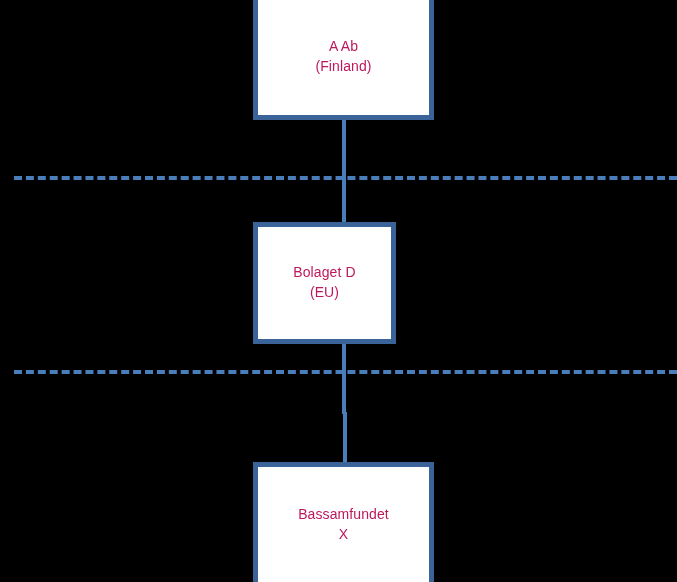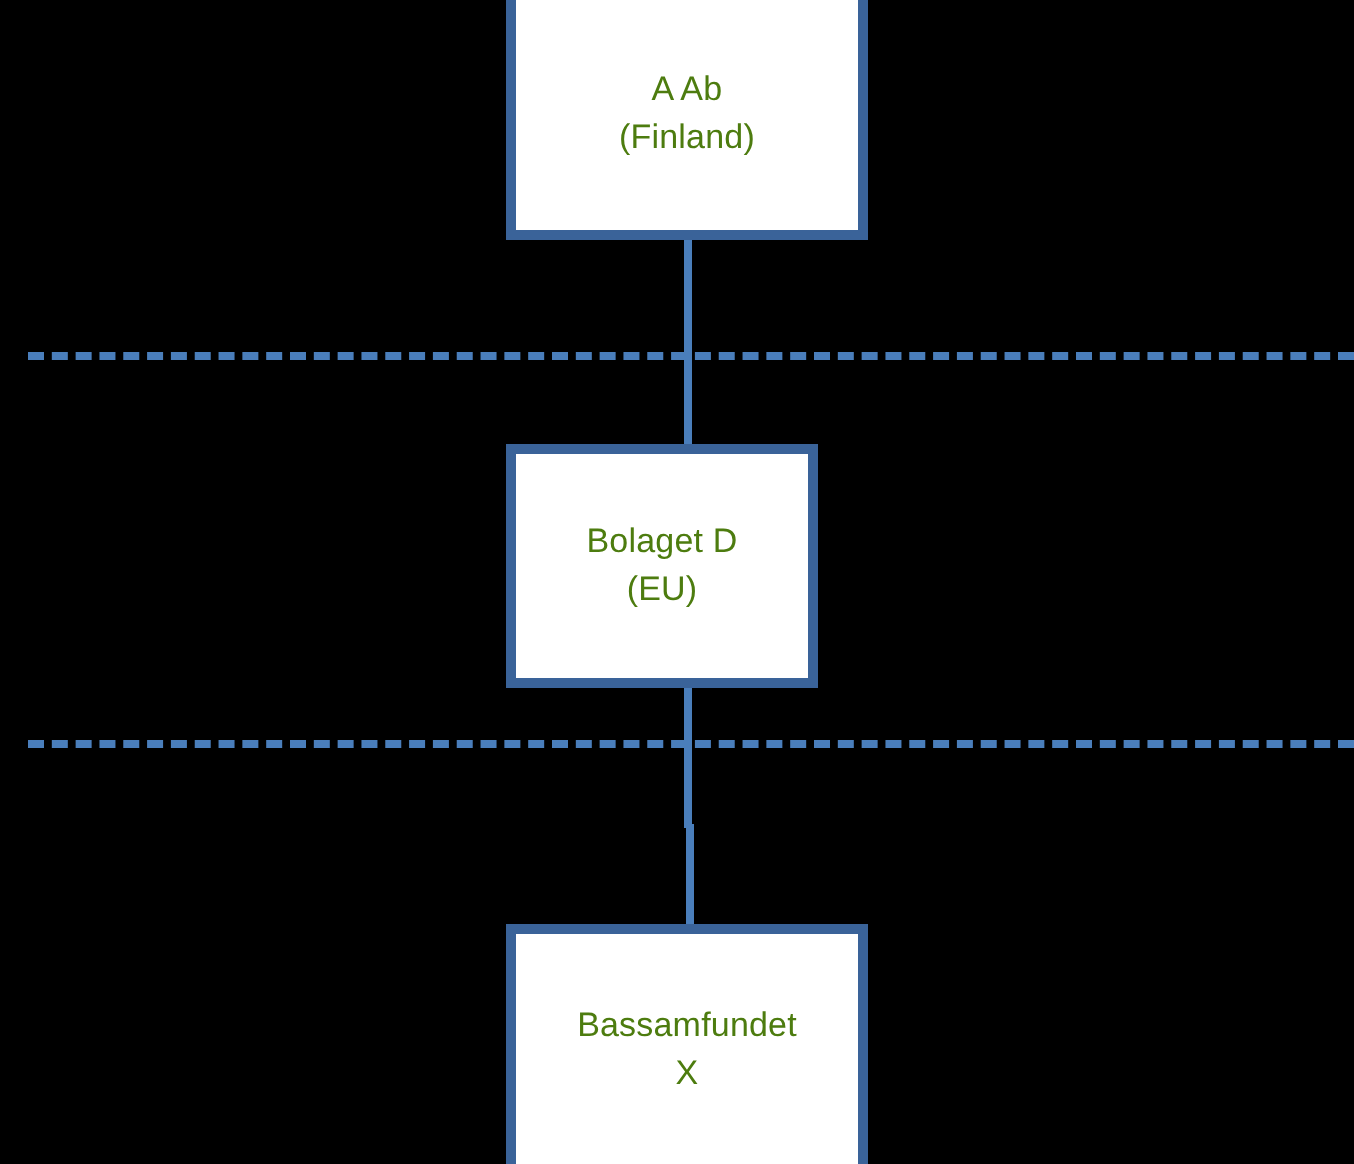--- a/index.html
+++ b/index.html
@@ -25,30 +25,30 @@
     box-sizing: border-box;
     background: #ffffff;
     border: 5px solid #3a6399;
     display: flex;
     align-items: center;
     justify-content: center;
     text-align: center;
     z-index: 3;
   }
   .node-label {
-    color: #4d7c0f;
-    font-size: 17px;
+    color: #be185d;
+    font-size: 14px;
     line-height: 1.42;
     letter-spacing: 0.1px;
     white-space: pre-line;
     font-family: "Liberation Sans", sans-serif;
   }
 
   #node-a-ab      { left: 253px; top: -6px;  width: 181px; height: 126px; }
-  #node-bolaget-d { left: 253px; top: 222px; width: 156px; height: 122px; }
+  #node-bolaget-d { left: 253px; top: 222px; width: 143px; height: 122px; }
   #node-bassamfundet-x { left: 253px; top: 462px; width: 181px; height: 126px; }
 
   
   .connector {
     position: absolute;
     background: #4a7ebb;
     width: 4px;
     z-index: 2;
   }
   #connector-top    { left: 342px; top: 118px; height: 106px; }

